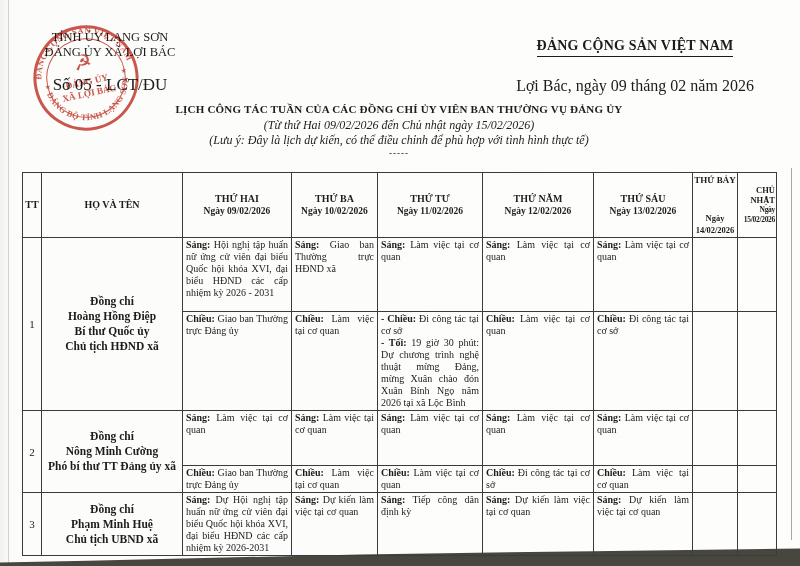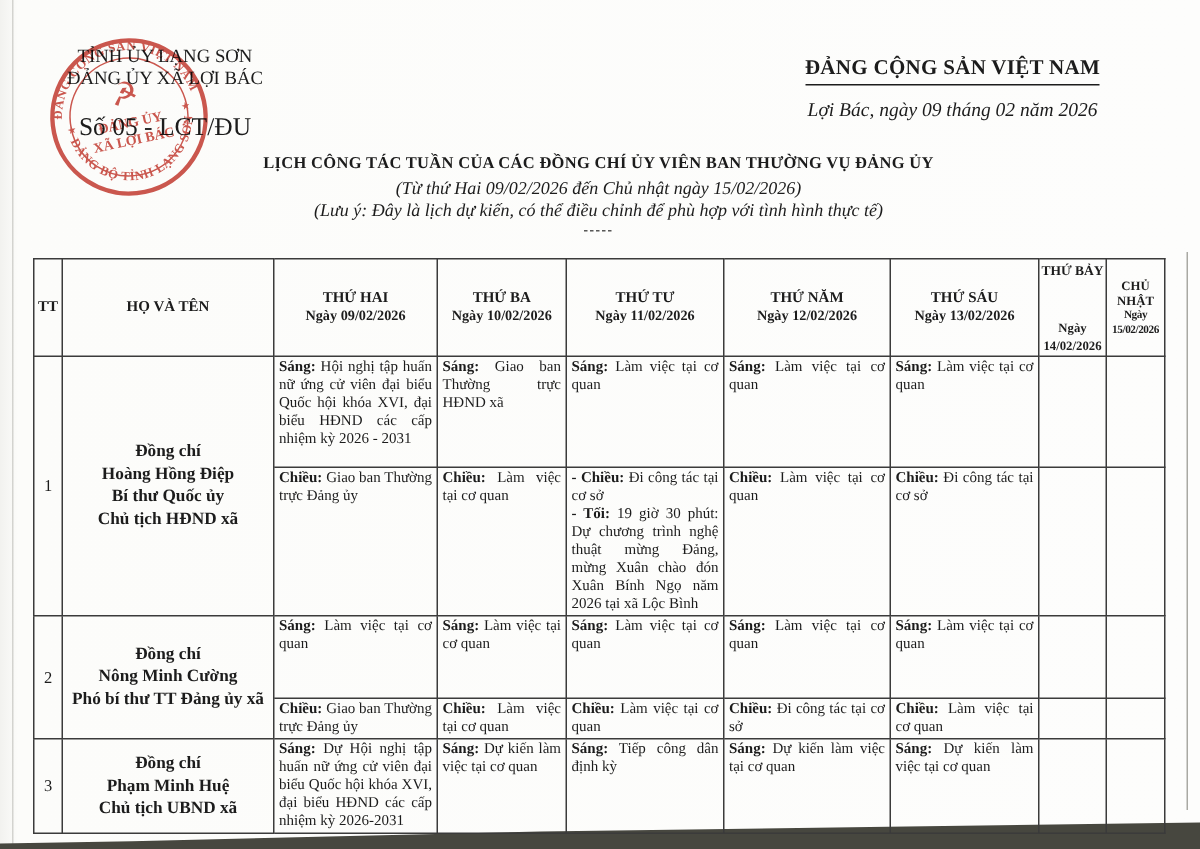--- a/index.html
+++ b/index.html
@@ -30,21 +30,21 @@
   }
   .org-parent { font-size:12.5px; }
   .org-name   { font-size:12.5px; font-weight:normal; }
   .doc-number { font-size:17px; margin-top:17px; }
   .hdr-right {
     position:absolute; left:515px; top:36px; width:240px;
     text-align:center;
   }
   .party-slogan { font-size:14px; font-weight:bold; display:inline-block;
                   border-bottom:1px solid #1c1c1c; padding-bottom:2px; letter-spacing:.2px; }
-  .place-date { font-size:13px; font-style:italic; margin-top:8px; }
+  .place-date { font-size:16px; margin-top:20px; }
   
   .stamp {
     position:absolute; left:32px; top:24px; width:108px; height:108px;
     transform: rotate(-12deg);
     opacity:.85; mix-blend-mode: multiply;
   }
   
   .titleblock { position:absolute; left:22px; top:103px; width:754px; text-align:center; }
   .title-main { font-size:11px; font-weight:bold; letter-spacing:.2px; }
   .title-range { font-size:12px; font-style:italic; margin-top:3px; }
@@ -57,21 +57,21 @@
     font-size:10px;
   }
   .sched th, .sched td { border:1px solid #3b3b3b; overflow:hidden; }
   .sched th {
     font-weight:bold; text-align:center; vertical-align:middle;
     font-size:10px; line-height:12px; padding:1px 1px;
   }
   .sched th .date { font-size:9.5px; }
   .sched th.sm { font-size:9px; }
   .sched th.sm .date { font-size:8.5px;margin-top:26px; }
-  .sched th.cn { font-size:8.5px; line-height:9.5px; }
+  .sched th.cn { font-size:8.5px; line-height:9.5px;text-align:right; }
   .sched th.cn .date { font-size:7.5px; letter-spacing:-.3px; }
   td.tt { text-align:center; vertical-align:middle; font-size:11px; }
   td.name {
     text-align:center; vertical-align:middle;
     font-weight:bold; font-size:11.5px; line-height:15px; padding:0 2px;
   }
   td.cell { vertical-align:top; padding:1px 3px; line-height:12px; }
   .seg { text-align:justify; }
   .b { font-weight:bold; }
   tr.h38 { height:38px; }

